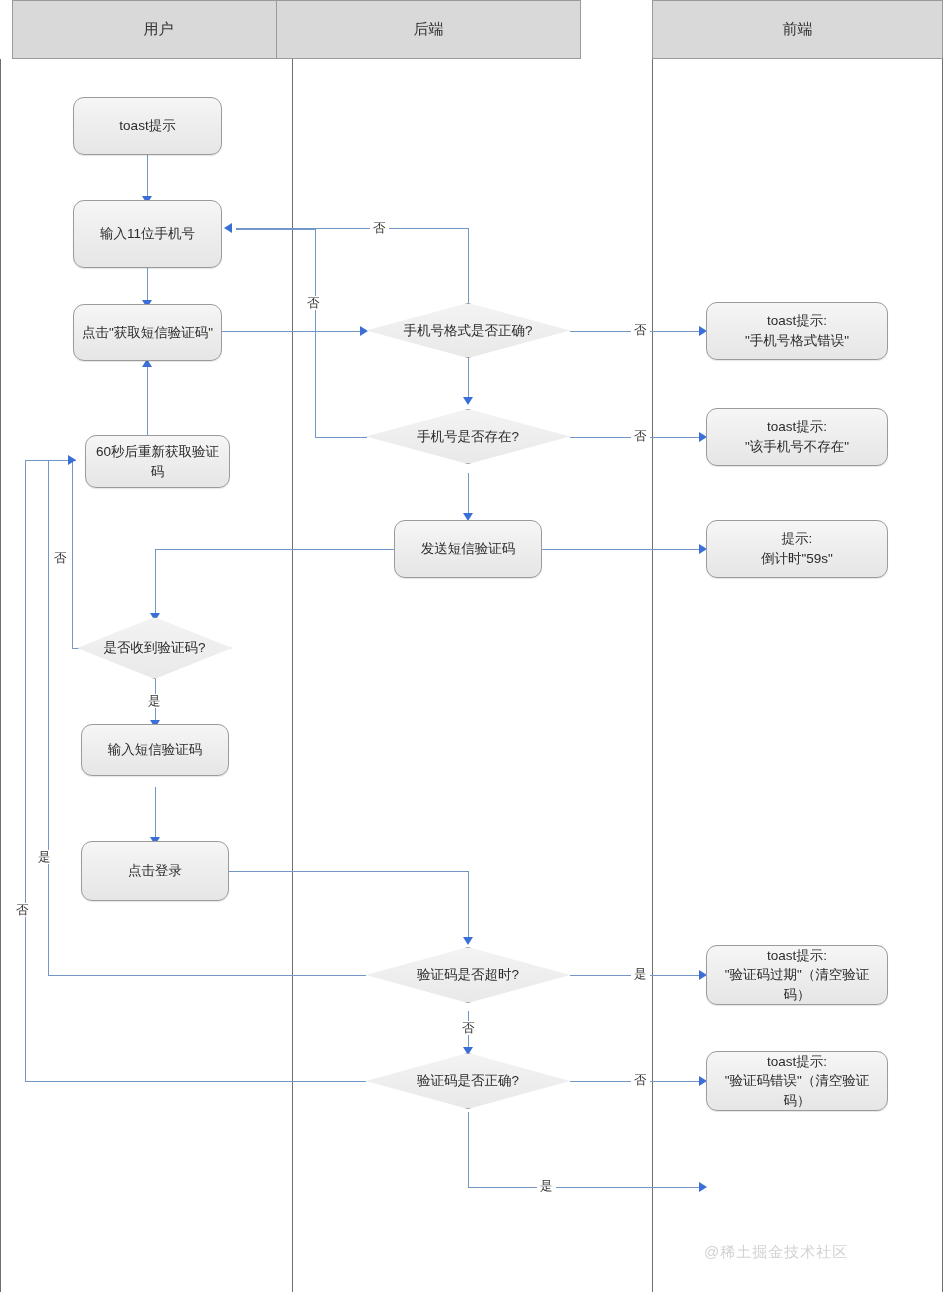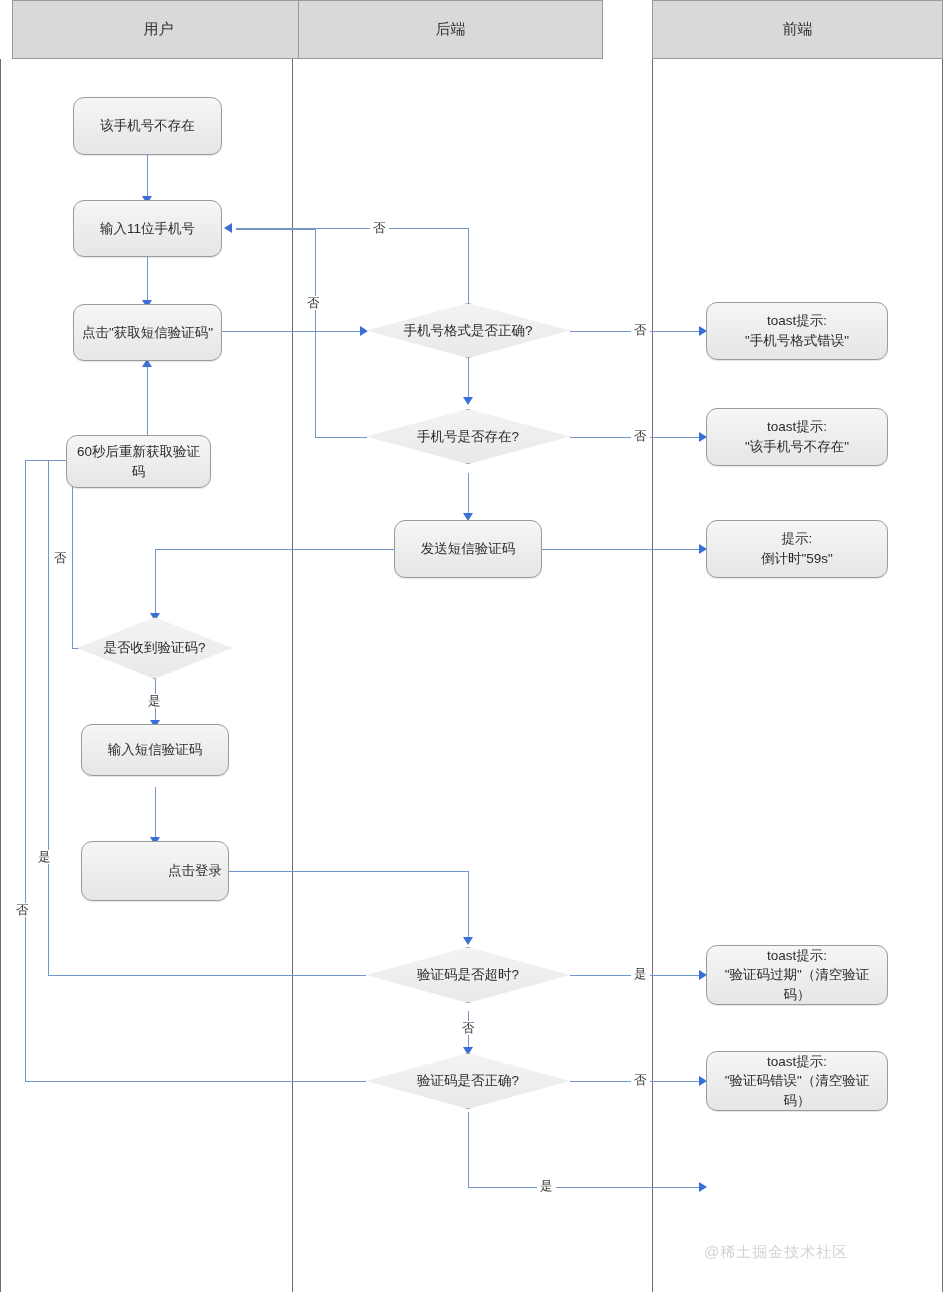--- a/index.html
+++ b/index.html
@@ -76,21 +76,21 @@
   }
 </style>
 </head>
 <body>
 
 <div id="canvas">
 
   <div class="lane-header" style="left:0;width:293px;margin-left:12px;">
     <span>用户</span>
   </div>
-  <div class="lane-header" style="left:298px;width:305px;">
+  <div class="lane-header" style="left:276px;width:305px;">
     <span>后端</span>
   </div>
   <div class="lane-header" style="left:652px;width:291px;">
     <span>前端</span>
   </div>
 
   <div class="lane-outer"></div>
   <div class="ln lnv" style="left:292px;top:59px;height:1233px;background:#6f6f6f;"></div>
   <div class="ln lnv" style="left:652px;top:59px;height:1233px;background:#6f6f6f;"></div>
 
@@ -175,45 +175,45 @@
   <div class="ln lnh" style="left:25px;top:460px;width:51px;"></div>
   <div class="arw arw-r" style="left:68px;top:455px;"></div>
   <div class="elbl" style="left:13px;top:903px;">否</div>
 
   <div class="ln lnv" style="left:468px;top:1112px;height:75px;"></div>
   <div class="ln lnh" style="left:468px;top:1187px;width:237px;"></div>
   <div class="arw arw-r" style="left:699px;top:1182px;"></div>
   <div class="elbl" style="left:537px;top:1179px;">是</div>
 
   <div class="node" style="left:73px;top:97px;width:149px;height:58px;">
-    <span>该手机号不存在</span>
-  </div>
-
-  <div class="node" style="left:73px;top:200px;width:149px;height:57px;">
+    <span>toast提示</span>
+  </div>
+
+  <div class="node" style="left:73px;top:200px;width:149px;height:68px;">
     <span>输入11位手机号</span>
   </div>
 
   <div class="node" style="left:73px;top:304px;width:149px;height:57px;">
     <span>点击"获取短信验证码"</span>
   </div>
 
-  <div class="node" style="left:66px;top:435px;width:145px;height:53px;">
+  <div class="node" style="left:85px;top:435px;width:145px;height:53px;">
     <span>60秒后重新获取验证码</span>
   </div>
 
   <div class="diamond" style="left:77px;top:617px;width:155px;height:62px;">
     <div class="dshape"></div>
     <span class="dlabel">是否收到验证码?</span>
   </div>
 
   <div class="node" style="left:81px;top:724px;width:148px;height:52px;">
     <span>输入短信验证码</span>
   </div>
 
-  <div class="node" style="left:81px;top:841px;width:148px;height:60px;justify-content:flex-end;">
+  <div class="node" style="left:81px;top:841px;width:148px;height:60px;">
     <span>点击登录</span>
   </div>
 
   <div class="diamond" style="left:366px;top:409px;width:204px;height:55px;">
     <div class="dshape"></div>
     <span class="dlabel">手机号是否存在?</span>
   </div>
 
   <div class="diamond" style="left:366px;top:303px;width:204px;height:55px;">
     <div class="dshape"></div>

